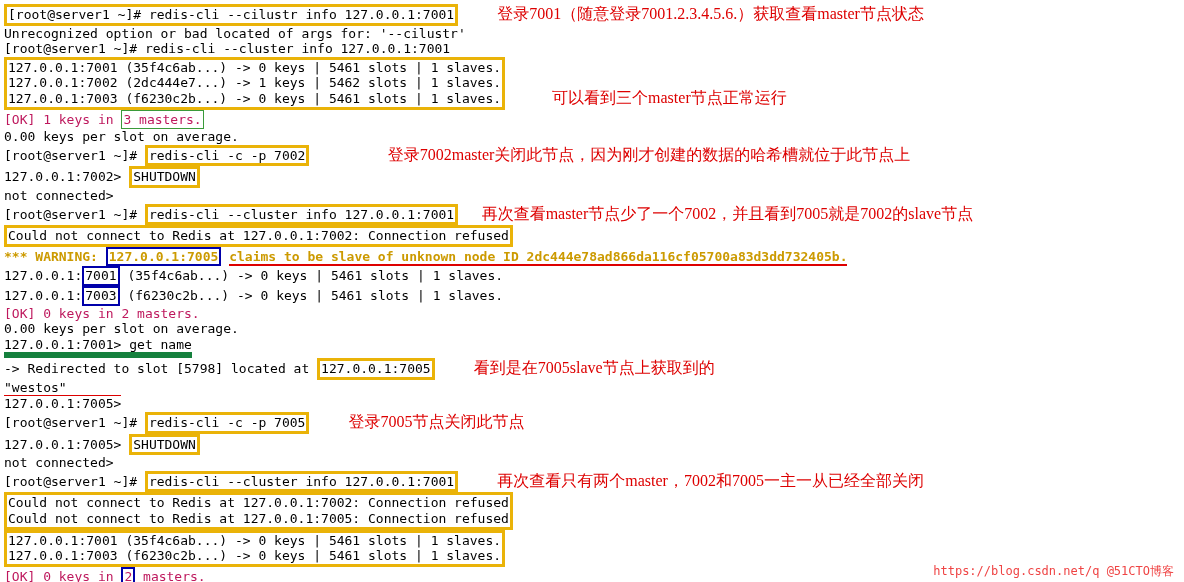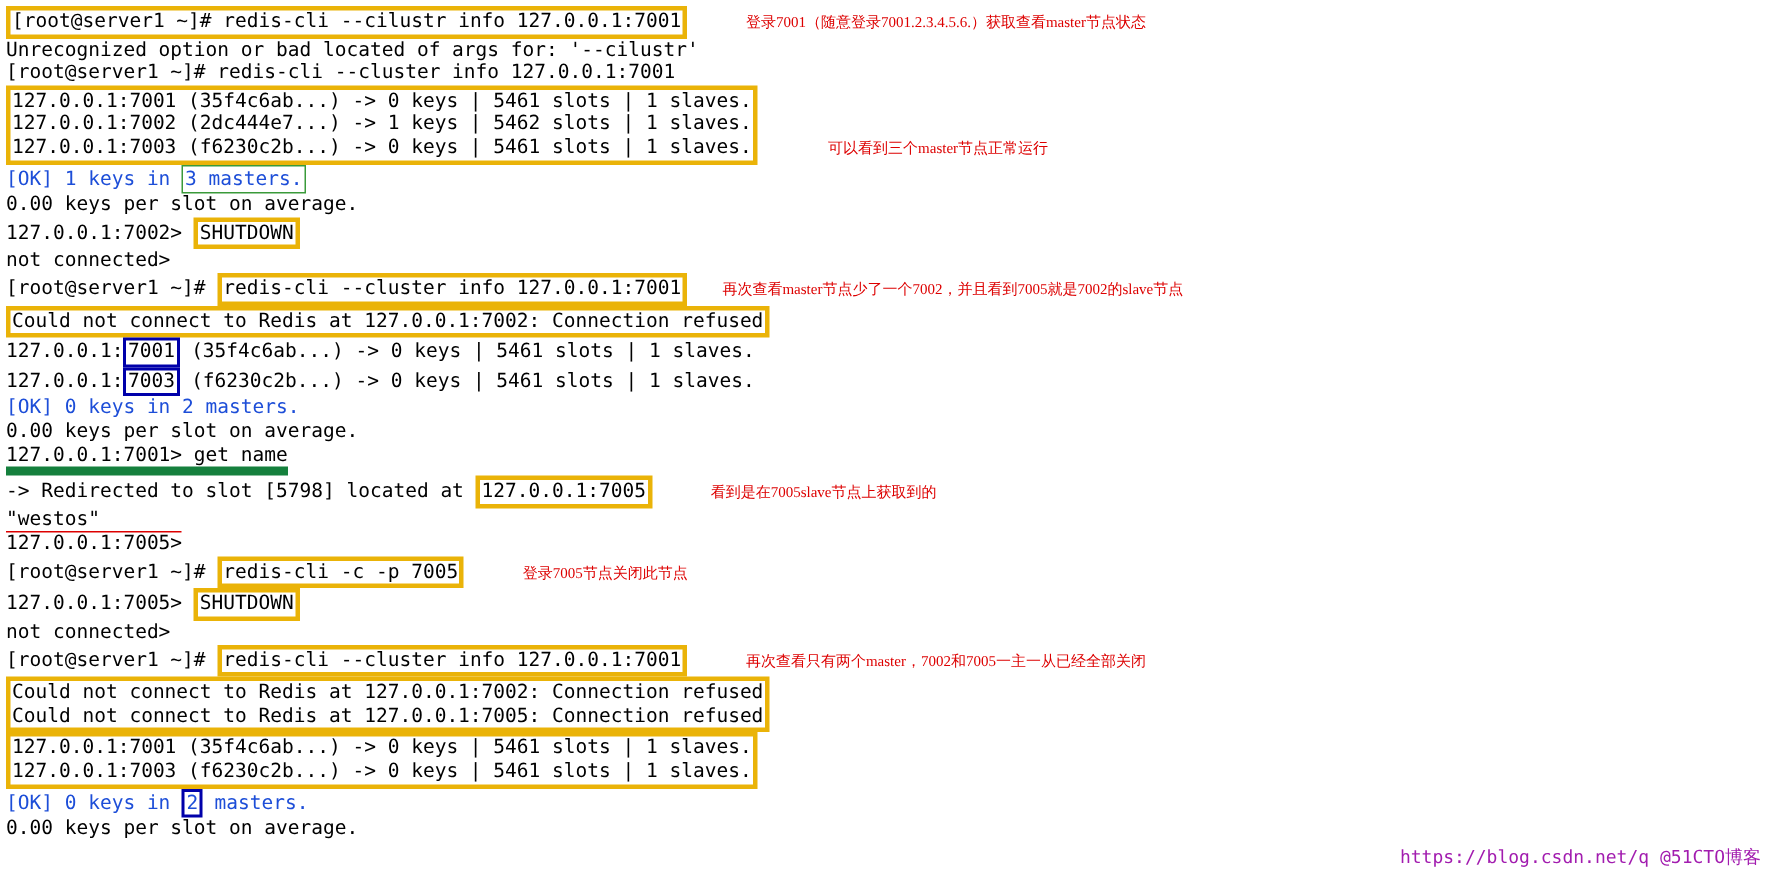--- a/index.html
+++ b/index.html
@@ -10,53 +10,55 @@
   padding: 4px;
   white-space: nowrap;
   background: #fff;
   color: #000;
 }
 .line { white-space: pre; }
 .mono { font-family: Consolas, monospace; }
 .redbox { border: 3px solid #eab308; padding: 0 1px; display: inline-block; }
 .bluebox { border: 2px solid #00a; padding: 0 1px; display: inline-block; }
 .greenbox { border: 1px solid #3a9a3a; display: inline-block; padding: 1px 1px; }
-.anno { color: #d00; font-family: "SimSun", serif; font-size: 10px; }
-.green { color: #1d4ed8; }
+.anno { color: #d00; font-family: "SimSun", serif; font-size: 16px; }
+.green { color: #be185d; }
 .yellow { color: #cc9a00; font-weight: bold; }
 .watermark {
   position: absolute;
   right: 10px;
   bottom: 4px;
-  color: #a21caf;
+  color: #ef4444;
   font-size: 12px;
 }
 </style>
 </head>
 <body>
 
 <div class="mono">
 
 <div class="line"><span class="redbox"><span>[root@server1 ~]#</span> <span>redis-cli --cilustr info 127.0.0.1:7001</span></span>     <span class="anno">登录7001（随意登录7001.2.3.4.5.6.）获取查看master节点状态</span></div>
 <div class="line">Unrecognized option or bad located of args for: '--cilustr'</div>
 <div class="line">[root@server1 ~]# redis-cli --cluster info 127.0.0.1:7001</div>
 
 <div class="line"><span class="redbox"><span><span>127.0.0.1:7001 (35f4c6ab...) -&gt; 0 keys | 5461 slots | 1 slaves.</span><br><span>127.0.0.1:7002 (2dc444e7...) -&gt; 1 keys | 5462 slots | 1 slaves.</span><br><span>127.0.0.1:7003 (f6230c2b...) -&gt; 0 keys | 5461 slots | 1 slaves.</span></span></span>      <span class="anno">可以看到三个master节点正常运行</span></div>
 
 <div class="line"><span class="green">[OK] 1 keys in</span> <span class="greenbox green">3 masters.</span></div>
 <div class="line">0.00 keys per slot on average.</div>
 
+<div class="line"><span>[root@server1 ~]#</span> <span class="redbox">redis-cli -c -p 7002</span>          <span class="anno">登录7002master关闭此节点，因为刚才创建的数据的哈希槽就位于此节点上</span></div>
 
 <div class="line"><span>127.0.0.1:7002&gt;</span> <span class="redbox">SHUTDOWN</span></div>
 <div class="line">not connected&gt;</div>
 
 <div class="line"><span>[root@server1 ~]#</span> <span class="redbox">redis-cli --cluster info 127.0.0.1:7001</span>   <span class="anno">再次查看master节点少了一个7002，并且看到7005就是7002的slave节点</span></div>
 
 <div class="line"><span class="redbox">Could not connect to Redis at 127.0.0.1:7002: Connection refused</span></div>
 
+<div class="line"><span class="yellow"><span>*** WARNING:</span> <span class="bluebox" style="color:#cc9a00">127.0.0.1:7005</span> <span style="border-bottom:2px solid #d00">claims to be slave of unknown node ID 2dc444e78ad866da116cf05700a83d3dd732405b.</span></span></div>
 
 <div class="line"><span><span>127.0.0.1</span>:<span class="bluebox">7001</span> <span>(35f4c6ab...) -&gt; 0 keys | 5461 slots | 1 slaves.</span></span></div>
 <div class="line"><span><span>127.0.0.1</span>:<span class="bluebox">7003</span> <span>(f6230c2b...) -&gt; 0 keys | 5461 slots | 1 slaves.</span></span></div>
 <div class="line green">[OK] 0 keys in 2 masters.</div>
 <div class="line">0.00 keys per slot on average.</div>
 
 
 <div class="line" style="border-bottom:6px solid #15803d;display:inline-block;">127.0.0.1:7001&gt; get name</div>
 
 <div class="line"><span>-&gt; Redirected to slot [5798] located at</span> <span class="redbox">127.0.0.1:7005</span>     <span class="anno">看到是在7005slave节点上获取到的</span></div>

